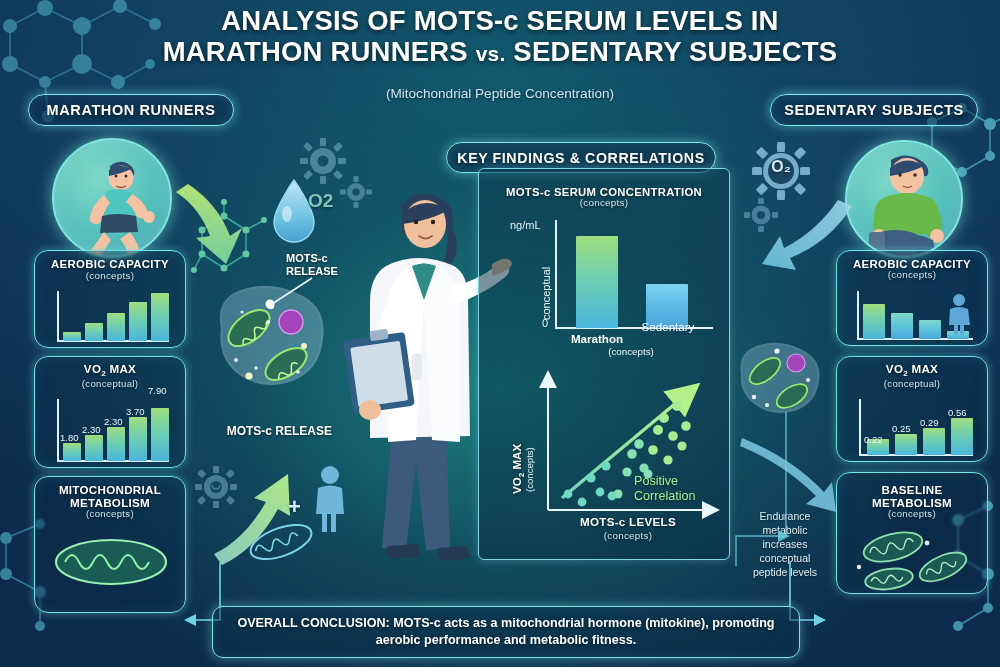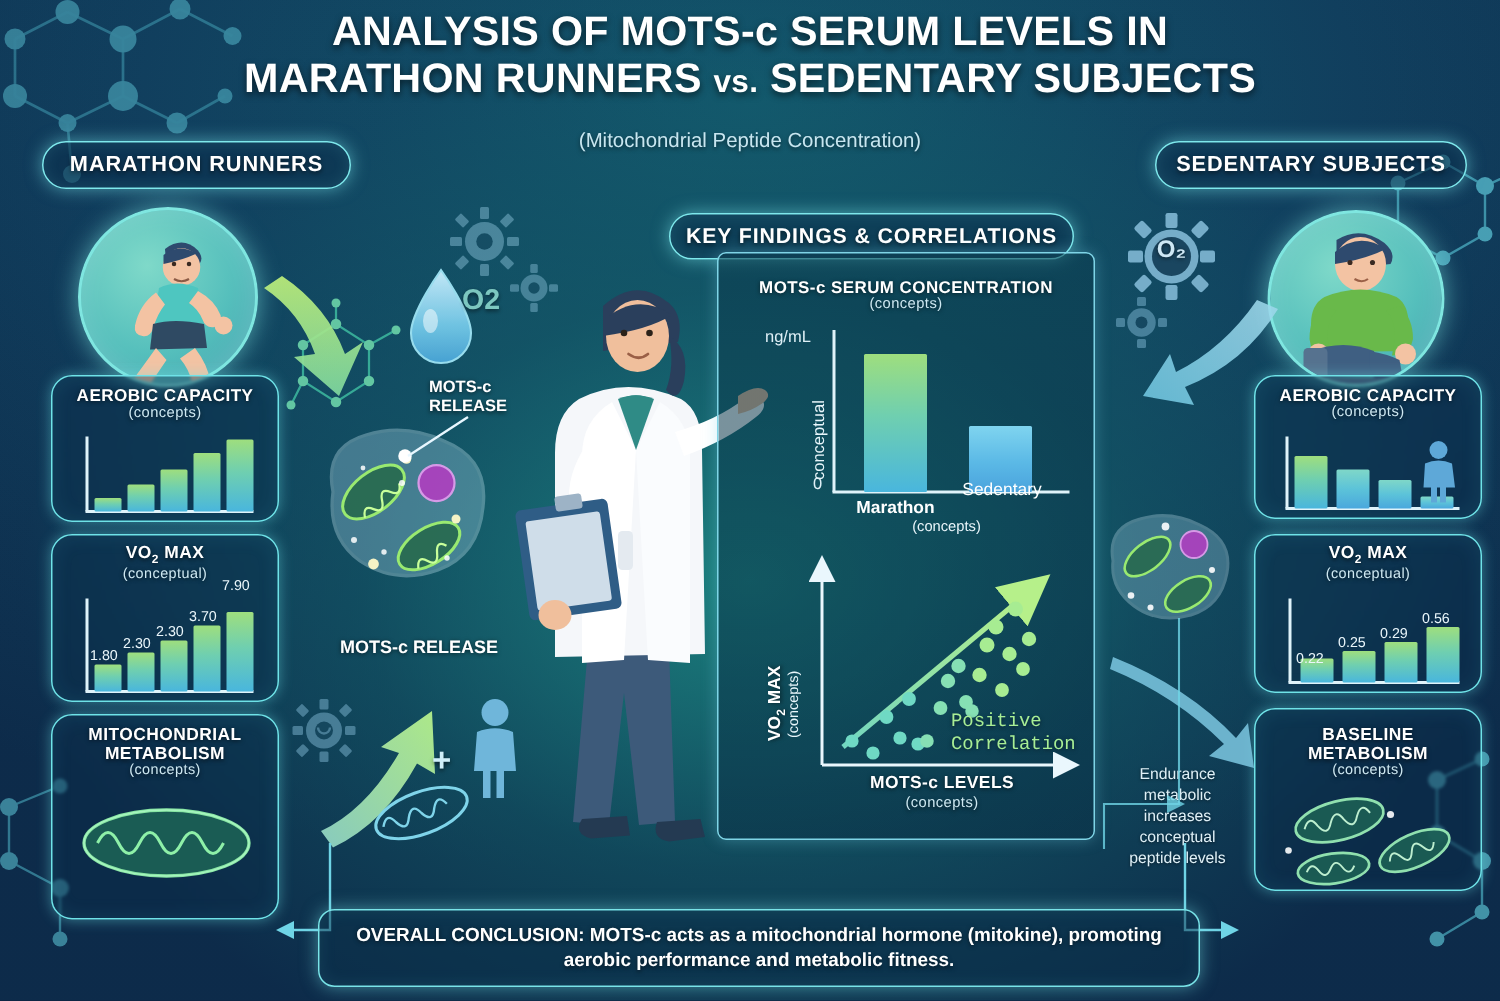--- a/index.html
+++ b/index.html
@@ -506,21 +506,21 @@
         <circle cx="186" cy="72" r="4.6"></circle>
           <circle cx="190" cy="52" r="4.8"></circle>
       </g>
     </svg>
     <div class="vlabel" style="left:14px; top:120px; font-size:11.6px; font-weight:bold; color:#ffffff; text-shadow:0 1px 3px rgba(0,0,0,.6);">
       <span>VO</span><sub style="font-size:8px;">2</sub><span> MAX</span>
     </div>
     <div class="vlabel sub" style="left:28px; top:118px; font-size:9.6px;">(concepts)</div>
     <div class="ttl" style="position:absolute; left:44px; top:142px; width:176px; font-size:11.6px;">MOTS-c LEVELS</div>
     <div class="ttl sub" style="position:absolute; left:44px; top:157px; width:176px; font-size:9.8px;">(concepts)</div>
-    <div style="position:absolute; left:138px; top:100px; color:#a8ee95; font-size:12.6px; line-height:1.22; text-shadow:0 1px 3px rgba(0,0,0,.55);font-family:Liberation Mono, monospace;">
+    <div style="position:absolute; left:138px; top:100px; color:#a8ee95; font-size:12.6px; line-height:1.22; text-shadow:0 1px 3px rgba(0,0,0,.55);">
       <div>Positive</div>
       <div>Correlation</div>
     </div>
   </div>
 
   <div class="pill" style="left:770px; top:94px; width:208px; height:32px; font-size:14.5px;">
     <span>SEDENTARY SUBJECTS</span>
   </div>
 
   <div class="avatar-ring" style="left:845px; top:140px; width:118px; height:118px;">

